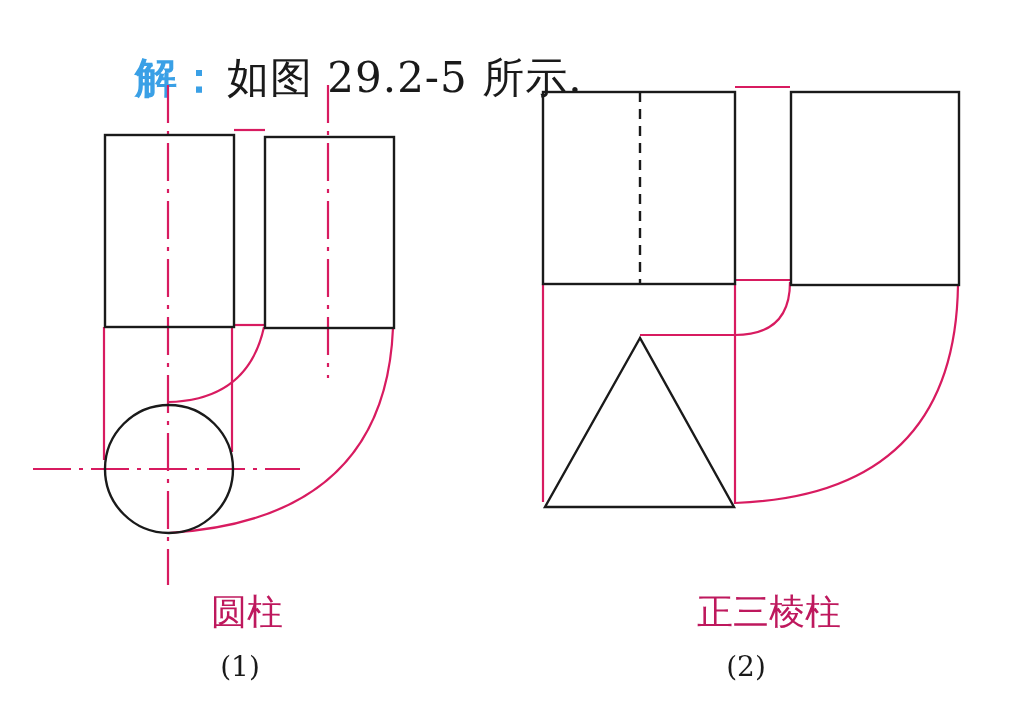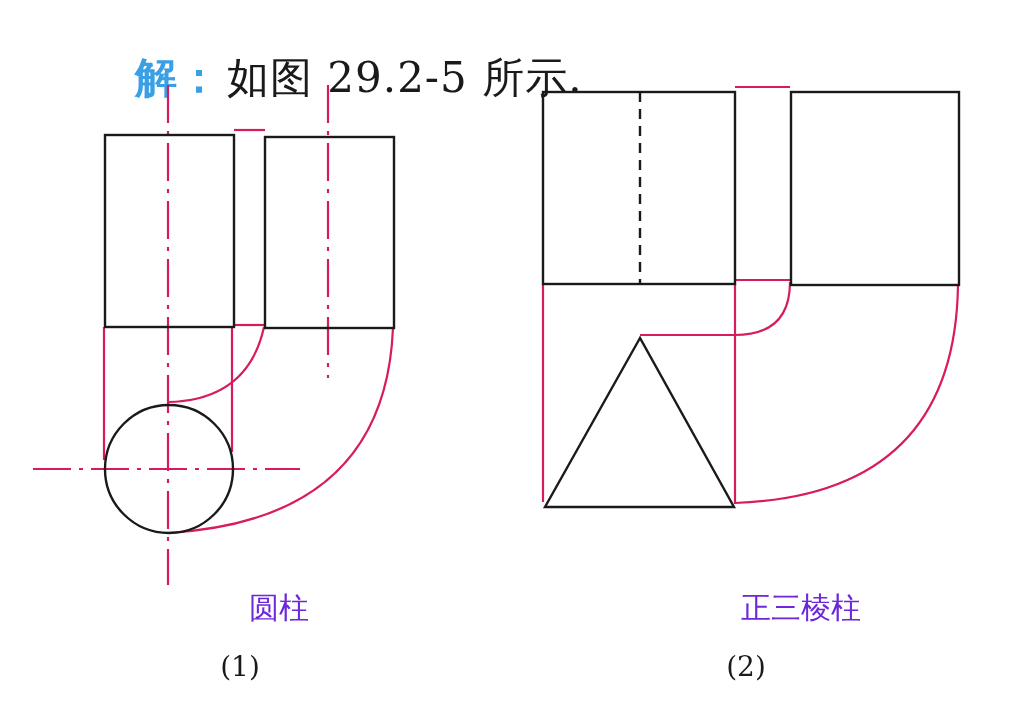--- a/index.html
+++ b/index.html
@@ -1,21 +1,21 @@
 <!DOCTYPE html>
 <html><head>
 <meta charset="utf-8">
 <style>
   html, body { margin: 0; padding: 0; background: #ffffff; }
   body { width: 1027px; height: 721px; position: relative; overflow: hidden; font-family: "DejaVu Serif", "Liberation Serif", serif; }
   .heading { position: absolute; left: 135px; top: 6px; font-size: 42px; color: #1a1a1a; white-space: nowrap; letter-spacing: 1px; margin-top: 44px; }
   .heading .jie { color: #3aa0e6; font-weight: bold; font-family: "DejaVu Sans", "Liberation Sans", sans-serif; }
   .heading .colon { color: #3aa0e6; font-weight: bold; margin-right: 6px; font-family: "DejaVu Sans", "Liberation Sans", sans-serif; }
   svg.fig { position: absolute; left: 0; top: 0; }
-  .caption { position: absolute; font-size: 30px; color: #6d28d9; white-space: nowrap; transform: translateX(-50%); margin-left: 32px; }
+  .caption { position: absolute; font-size: 36px; color: #be185d; white-space: nowrap; transform: translateX(-50%); }
   .num { position: absolute; font-size: 28px; color: #1a1a1a; white-space: nowrap; transform: translateX(-50%); }
 </style>
 </head>
 <body>
 
 <div class="heading">
   <span class="jie">解</span><span class="colon">：</span><span>如图 29.2-5 所示.</span>
 </div>
 
 <svg class="fig" width="1027" height="721" viewBox="0 0 1027 721">

